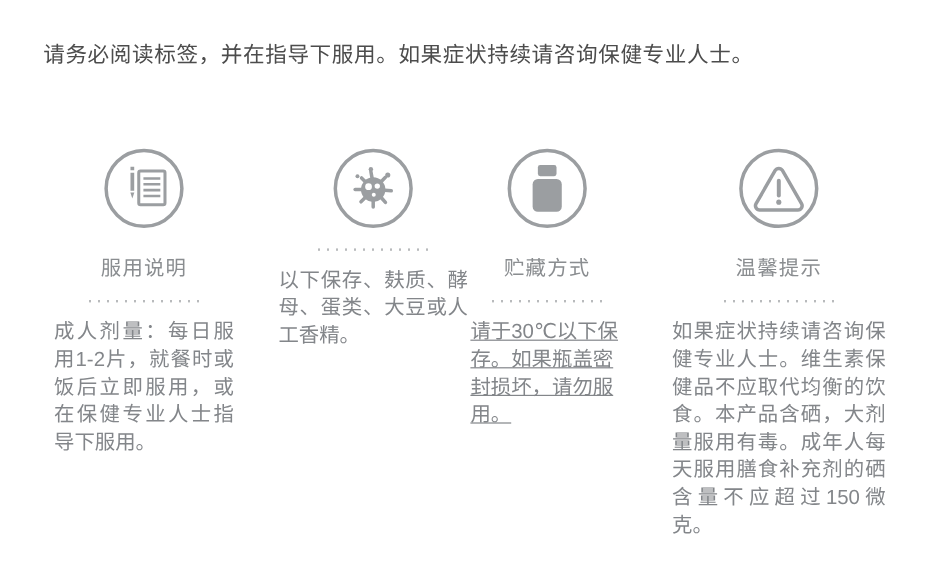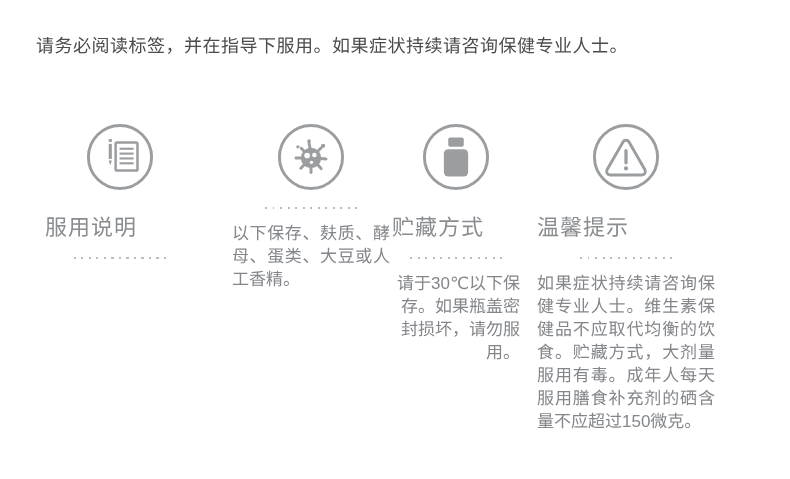--- a/index.html
+++ b/index.html
@@ -28,47 +28,47 @@
   }
   .columns{
     display:flex;
     align-items:flex-start;
     margin-top:65px;
   }
   .col{flex:0 0 auto;}
   .col-usage   {margin-left:45px;width:150px;}
   .col-allergen{margin-left:37px;width:158px;}
   .col-storage {margin-left:2px;width:128px;}
-  .col-tips    {margin-left:17px;width:178px;}
+  .col-tips    {margin-left:40px;width:178px;}
   .icon-circle{
     width:68px;height:68px;
     margin:0 auto;
     color:var(--icon-color,#9b9ea1);
   }
   .icon-circle svg{width:68px;height:68px;display:block;}
   .col-title{
     margin-top:18px;
-    text-align:left;
-    font-size:22px;
+    text-align:center;
+    font-size:17px;
     letter-spacing:1px;
     color:var(--heading-color,#8a8d90);
   }
   .dotted-divider{
     width:92px;height:2px;
     margin:16px auto 13px auto;
     background:repeating-linear-gradient(to right,
       var(--dots-color,#b8babc) 0 2px, transparent 2px 7.5px);
   }
   .col-body{
     font-size:17px;
     line-height:23px;
     color:var(--body-color,#83868a);
     text-align:justify;
   }
-  .col-storage .col-body{text-align:right;}
+  .col-storage .col-body{text-align:left;text-decoration:underline;}
 </style>
 </head>
 <body>
 
 <div class="page">
 
   <div class="notice">请务必阅读标签，并在指导下服用。如果症状持续请咨询保健专业人士。</div>
 
   <div class="columns">
 
@@ -81,20 +81,21 @@
           <path d="M23.3 38.5 L26.7 38.5 L25 43.6 Z" fill="currentColor"></path>
           <rect x="30.5" y="20" width="22.5" height="29" rx="1.5" fill="none" stroke="currentColor" stroke-width="2.6"></rect>
           <line x1="34.5" y1="26.5" x2="49" y2="26.5" stroke="currentColor" stroke-width="2.2"></line>
           <line x1="34.5" y1="31.5" x2="49" y2="31.5" stroke="currentColor" stroke-width="2.2"></line>
           <line x1="34.5" y1="36.5" x2="49" y2="36.5" stroke="currentColor" stroke-width="2.2"></line>
           <line x1="34.5" y1="41.5" x2="49" y2="41.5" stroke="currentColor" stroke-width="2.2"></line>
         </svg>
       </div>
       <div class="col-title">服用说明</div>
       <div class="dotted-divider"></div>
+      <div class="col-body">成人剂量：每日服用1-2片，就餐时或饭后立即服用，或在保健专业人士指导下服用。</div>
     </div>
 
     <div class="col col-allergen">
       <div class="icon-circle">
         <svg viewBox="0 0 70 70" aria-hidden="true">
           <circle cx="35" cy="35" r="32.5" fill="none" stroke="currentColor" stroke-width="3"></circle>
           <circle cx="35" cy="36" r="10.5" fill="currentColor"></circle>
           <g stroke="currentColor" stroke-width="3" stroke-linecap="round">
             <line x1="34" y1="26" x2="33" y2="20.5"></line>
             <line x1="42" y1="29" x2="45.5" y2="25.5"></line>
@@ -134,17 +135,17 @@
       <div class="icon-circle">
         <svg viewBox="0 0 70 70" aria-hidden="true">
           <circle cx="35" cy="35" r="32.5" fill="none" stroke="currentColor" stroke-width="3"></circle>
           <path d="M31.9 19.6 a3.6 3.6 0 0 1 6.2 0 L54.5 48.1 a3.6 3.6 0 0 1 -3.1 5.4 H18.6 a3.6 3.6 0 0 1 -3.1 -5.4 Z" fill="none" stroke="currentColor" stroke-width="3"></path>
           <line x1="35" y1="28.5" x2="35" y2="41" stroke="currentColor" stroke-width="3.4" stroke-linecap="round"></line>
           <circle cx="35" cy="46.8" r="2.2" fill="currentColor"></circle>
         </svg>
       </div>
       <div class="col-title">温馨提示</div>
       <div class="dotted-divider"></div>
-      <div class="col-body">如果症状持续请咨询保健专业人士。维生素保健品不应取代均衡的饮食。贮藏方式，大剂量服用有毒。成年人每天服用膳食补充剂的硒含量不应超过150微克。</div>
+      <div class="col-body">如果症状持续请咨询保健专业人士。维生素保健品不应取代均衡的饮食。本产品含硒，大剂量服用有毒。成年人每天服用膳食补充剂的硒含量不应超过150微克。</div>
     </div>
 
   </div>
 </div>
 
 </body></html>

